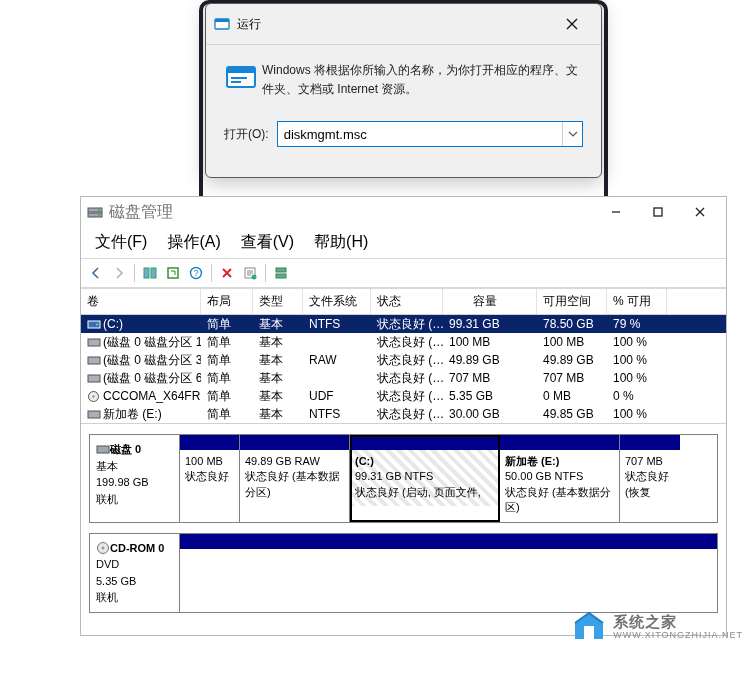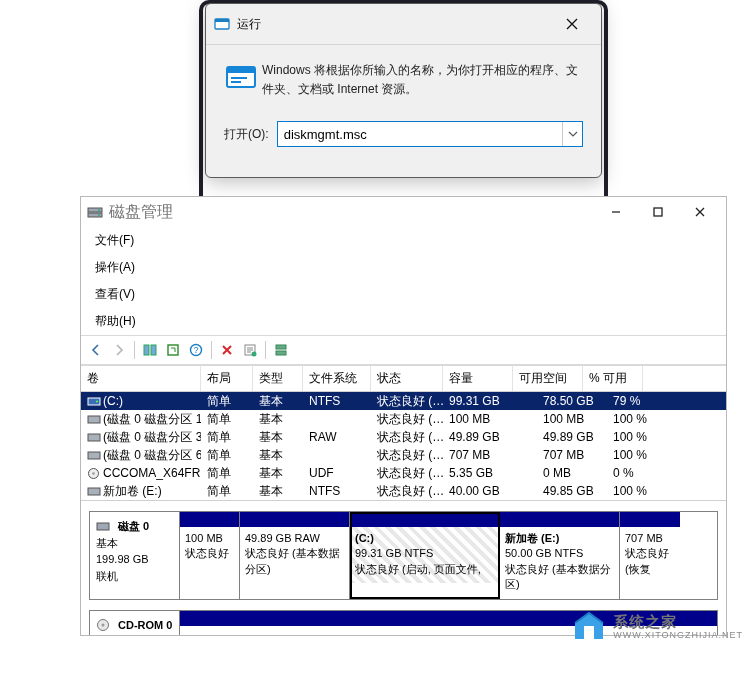--- a/index.html
+++ b/index.html
@@ -25,42 +25,42 @@
 .darkframe { position:absolute; left:199px; top:0; width:409px; height:197px; border:4px solid #1f1f2b; border-bottom:none; border-radius:10px 10px 0 0; z-index:1; }
 
 
 .dm-window { position:absolute; left:80px; top:196px; width:647px; height:440px; background:#fff; border:1px solid #b8b8b8; z-index:3; display:flex; flex-direction:column; }
 .dm-titlebar { display:flex; align-items:center; padding:3px 6px; height:30px; }
 .dm-titleicon { width:16px; height:16px; margin-right:6px; }
 .dm-title { flex:1; font-size:16px; color:#737373; }
 .dm-sys { display:flex; gap:2px; }
 .dm-sysbtn { width:40px; height:26px; display:flex; align-items:center; justify-content:center; font-size:13px;}
 .dm-sysbtn svg { stroke:#222; }
-.dm-menubar { display:flex; gap:4px; padding:2px 6px; border-bottom:1px solid #d9d9d9; background:#fff; font-size:12px;flex-direction:column;}
+.dm-menubar { display:flex; gap:4px; padding:2px 6px; border-bottom:1px solid #d9d9d9; background:#fff; font-size:16px;}
 .dm-menu { padding:3px 8px; }
 .dm-toolbar { display:flex; align-items:center; gap:1px; padding:3px 4px; border-bottom:1px solid #d9d9d9; background:#fff; }
 .tb-btn { width:22px; height:22px; display:flex; align-items:center; justify-content:center; border:1px solid transparent; }
 .tb-sep { width:1px; height:18px; background:#ccc; margin:0 3px;}
 
 .dm-body { flex:1; display:flex; flex-direction:column; border-top:1px solid #d9d9d9; overflow:hidden;}
 .vol-table { border-bottom:1px solid #d0d0d0; }
 .vol-head { display:flex; background:#fff; border-bottom:1px solid #d0d0d0;}
 .vh { padding:4px 6px; border-right:1px solid #e3e3e3; font-size:12px; color:#000; background:#fff; text-align:left; white-space:nowrap; overflow:hidden; text-overflow:ellipsis;}
-.vh0{width:120px;} .vh1{width:52px;} .vh2{width:50px;} .vh3{width:68px;} .vh4{width:72px;} .vh5{width:70px;} .vh6{width:70px;} .vh7{width:60px;}
+.vh0{width:120px;} .vh1{width:52px;} .vh2{width:50px;} .vh3{width:68px;} .vh4{width:72px;} .vh5{width:70px;margin-left:24px;} .vh6{width:70px;} .vh7{width:60px;}
 .vol-rows { }
 .vr { display:flex; height:18px; align-items:center;}
 .vr.selected { background:#0a246a; color:#fff;}
 .vc { padding:1px 6px; font-size:12px; white-space:nowrap; overflow:hidden; text-overflow:ellipsis; display:flex; align-items:center; gap:3px;}
 .vc0{width:120px;} .vc1{width:52px;} .vc2{width:50px;} .vc3{width:68px;text-align:center;} .vc4{width:72px;} .vc5{width:70px;} .vc6{width:70px;margin-left:24px;} .vc7{width:60px;}
 .volicon { width:13px; height:12px; flex:0 0 13px; }
 
 .graph-area { flex:1; padding:10px 8px 0 8px; overflow:hidden;}
 .disk-row { display:flex; border:1px solid #808080; margin-bottom:10px; background:#fff;}
 .disk-label { width:90px; border-right:1px solid #808080; padding:6px 6px; font-size:11px; line-height:1.5;}
-.disk-label .dname { font-weight:bold; display:flex; align-items:center; gap:8px;}
+.disk-label .dname { font-weight:bold; display:flex; align-items:center; gap:0;}
 .disk-parts { flex:1; display:flex; }
 .part { border-right:1px solid #808080; padding:0; font-size:11px; line-height:1.4; position:relative; overflow:hidden;}
 .part:last-child{border-right:none;}
 .part-bar { height:15px; background:#00008b; }
 .part-body { padding:4px 5px 6px 5px; }
 .part.sel .part-body { background: repeating-linear-gradient(45deg,#e8e8e8 0 4px,#fff 4px 8px); }
 .part.sel { outline:2px solid #000; outline-offset:-2px; z-index:1;}
 .part b { font-weight:bold; }
 
 
@@ -313,21 +313,21 @@
                 <svg width="14" height="12">
                   <rect x="1" y="3" width="12" height="7" fill="#a8b0ba" stroke="#555"></rect>
                 </svg>
               </span>
               <span>新加卷 (E:)</span>
             </div>
             <div class="vc vc1">简单</div>
             <div class="vc vc2">基本</div>
             <div class="vc vc3">NTFS</div>
             <div class="vc vc4">状态良好 (…</div>
-            <div class="vc vc5">40.00 GB</div>
+            <div class="vc vc5">30.00 GB</div>
             <div class="vc vc6">49.85 GB</div>
             <div class="vc vc7">100 %</div>
           </div>
         </div>
     </div>
 
     <div class="graph-area">
       <div class="disk-row">
         <div class="disk-label">
           <div class="dname">

